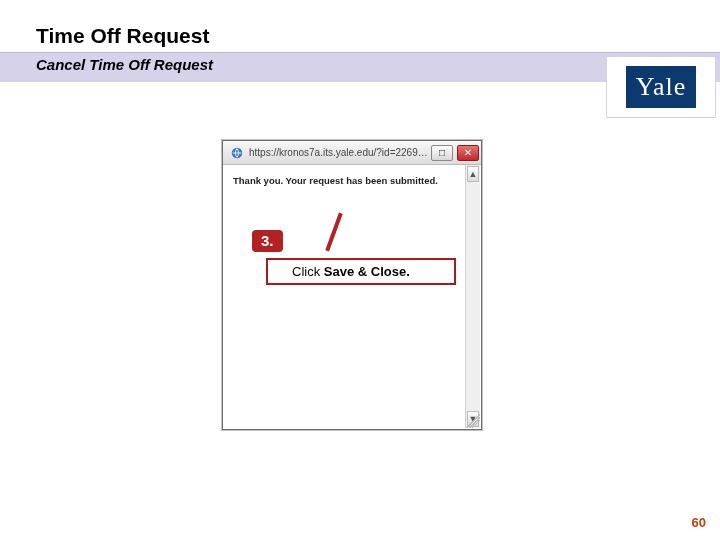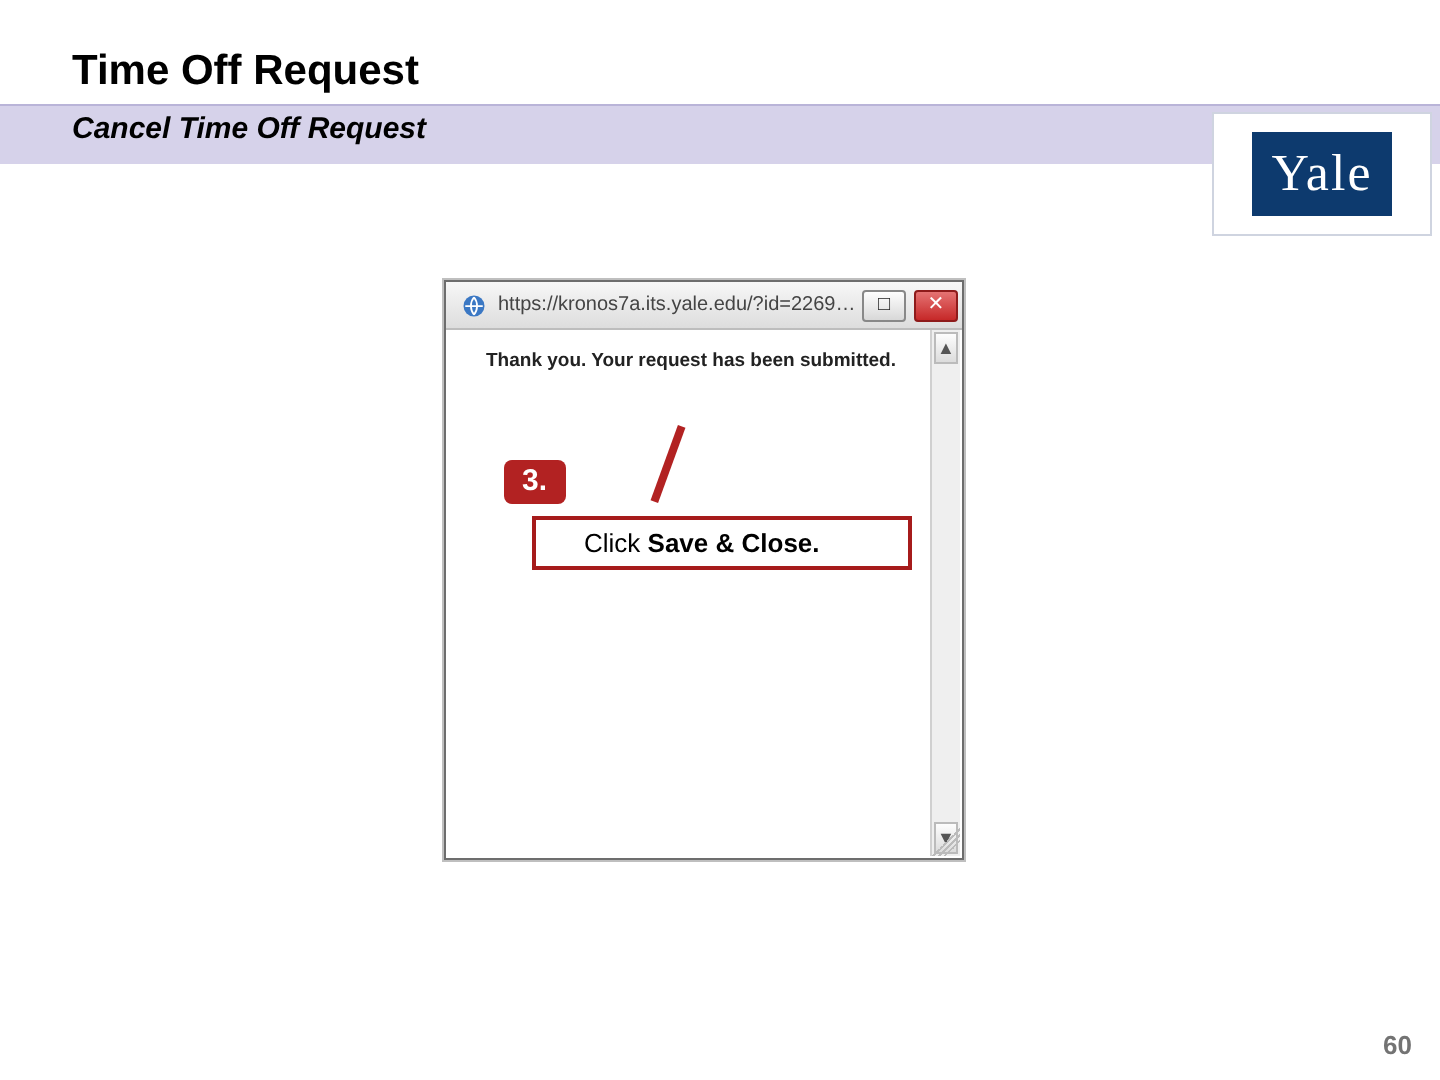--- a/index.html
+++ b/index.html
@@ -56,21 +56,21 @@
   .winbtn {
     width: 22px; height: 16px; margin: 0 2px;
     border: 1px solid #888; border-radius: 2px;
     display: flex; align-items: center; justify-content: center;
     font-size: 10px; line-height: 1; color: #222;
     background: linear-gradient(#fefefe,#d8d8d8);
   }
   .winbtn.close { background: linear-gradient(#e57373,#c62828); color: #fff; border-color: #8e1b1b; }
 
   .window-body {
-    padding: 10px 10px 0 20px; font-size: 10px; color: #222; position: relative; height: calc(100% - 24px); border-radius: 31px;
+    padding: 10px 10px 0 10px; font-size: 10px; color: #222; position: relative; height: calc(100% - 24px); border-radius: 31px;
   }
   .thanks { font-weight: bold; font-size: 9.5px; margin-bottom: 14px; }
 
   .save-close-wrap { text-align: center; }
   .save-close-btn {
     display: inline-block; padding: 3px 14px;
     font-size: 10px; font-family: inherit; color: #333;
     background: linear-gradient(#fdfdfd,#e6e6e6);
     border: 1px solid #8a8a8a; border-radius: 2px;
   }
@@ -109,21 +109,21 @@
   }
   .callout-box {
     position: absolute; left: 266px; top: 258px; width: 190px;
     border: 2px solid #a61b1b; background: #fff;
     padding: 4px 24px; font-size: 13px;
   }
   .callout-box b { font-weight: bold; }
 
   .page-number {
     position: absolute; right: 14px; bottom: 10px;
-    font-size: 13px; font-weight: bold; color: #737373;
+    font-size: 13px; font-weight: bold; color: #c2410c;
   }
 </style>
 </head>
 <body>
 
 <div class="slide">
 
   <div class="header">
     <div class="header-title">Time Off Request</div>
     <div class="header-band"></div>

